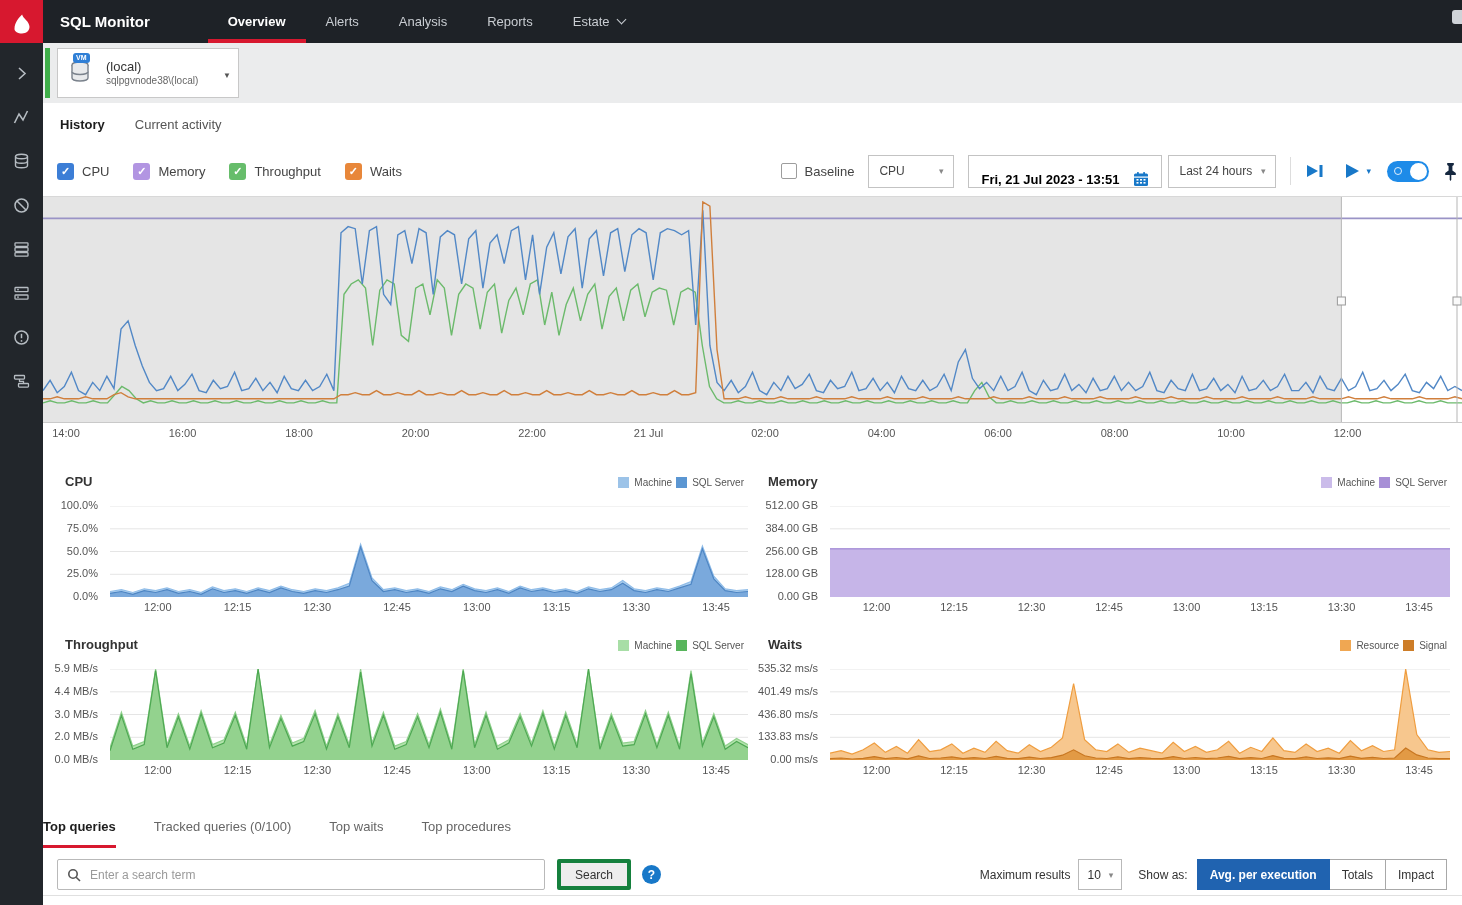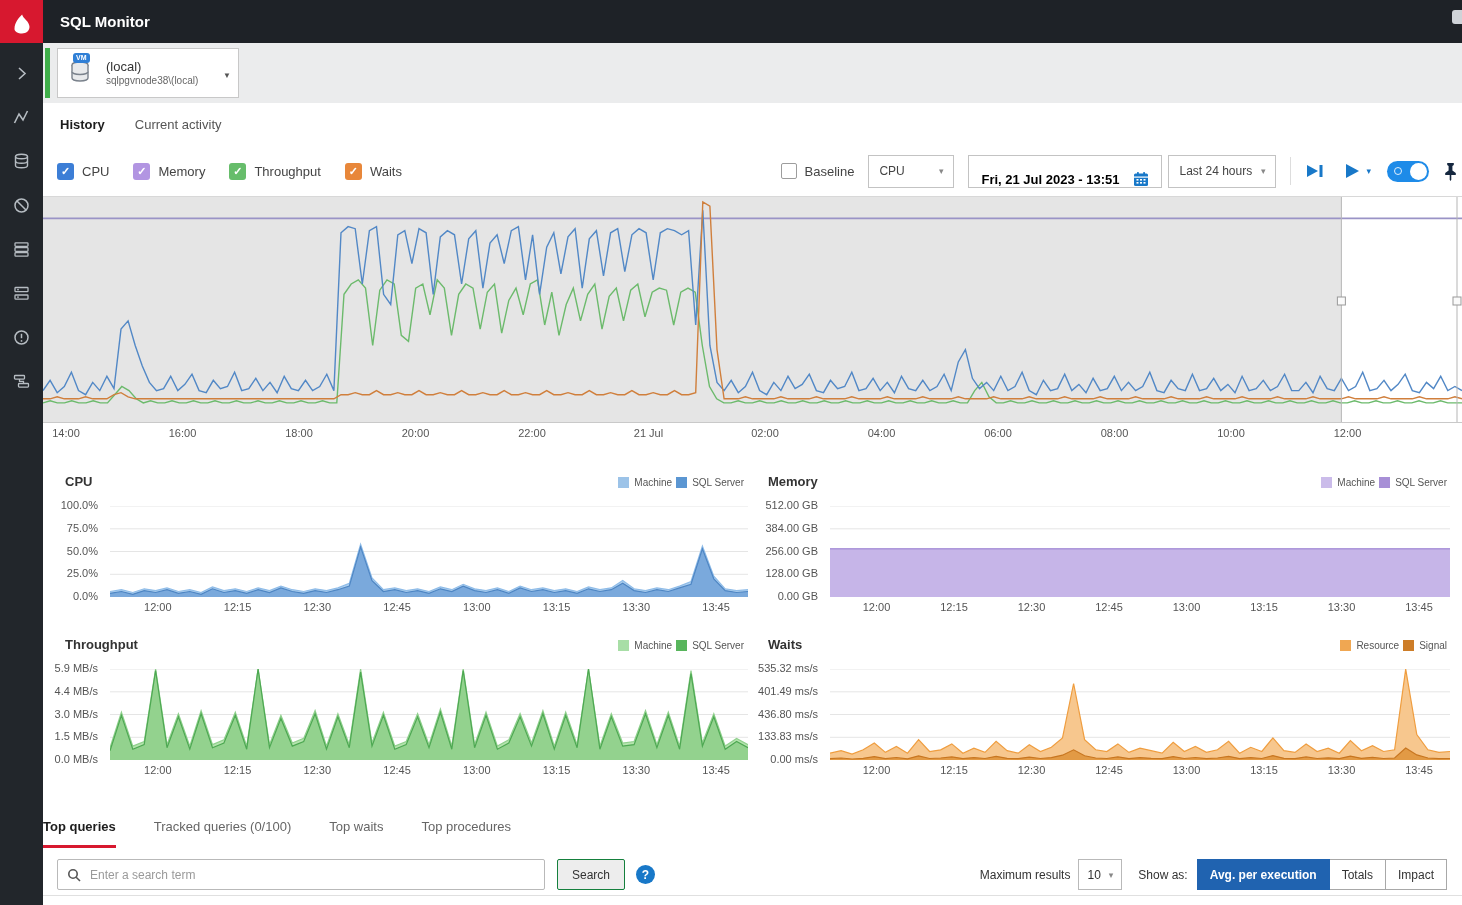--- a/index.html
+++ b/index.html
@@ -80,21 +80,21 @@
   
   .bottom-tabs{position:absolute;left:43px;top:808px;width:1419px;height:40px;display:flex;align-items:stretch;gap:38px;box-sizing:border-box;}
   .btab{font-size:13px;color:#666;display:flex;align-items:center;cursor:pointer;border-bottom:3px solid transparent;white-space:nowrap;}
   .btab.active{color:#1d1d1d;font-weight:bold;border-bottom-color:#d7182f;}
 
   
   .search-row{position:absolute;left:43px;top:854px;width:1419px;height:42px;display:flex;align-items:center;padding-left:14px;box-sizing:border-box;border-bottom:1px solid #e0e0e0;background:#fff;}
   .search-box{width:488px;height:31px;border:1px solid #b9b9b9;border-radius:2px;display:flex;align-items:center;padding:0 9px;gap:7px;box-sizing:border-box;}
   .search-box input{border:none;outline:none;flex:1;font-size:12px;color:#333;font-family:"Liberation Sans",sans-serif;}
   .search-box input::placeholder{color:#9a9a9a;}
-  .btn{height:31px;padding:0 14px;background:#ededed;border:1px solid #15803d;border-radius:2px;font-size:12px;color:#333;margin-left:12px;cursor:pointer;font-family:"Liberation Sans",sans-serif;}
+  .btn{height:31px;padding:0 14px;background:#ededed;border:4px solid #15803d;border-radius:2px;font-size:12px;color:#333;margin-left:12px;cursor:pointer;font-family:"Liberation Sans",sans-serif;}
   .help{width:19px;height:19px;border-radius:50%;background:#1878c8;color:#fff;font-size:12px;font-weight:bold;display:flex;align-items:center;justify-content:center;margin-left:11px;cursor:pointer;}
   .sr-right{margin-left:auto;display:flex;align-items:center;padding-right:15px;}
   .sr-label{font-size:12px;color:#333;white-space:nowrap;}
   .mini-select{border:1px solid #b9b9b9;height:29px;display:flex;align-items:center;padding:0 8px;font-size:12px;color:#333;margin:0 16px 0 8px;cursor:pointer;}
   .mini-select .caret{margin-left:8px;color:#888;font-size:9px;}
   .mode-group{display:flex;margin-left:10px;}
   .mode-btn{height:31px;padding:0 12px;font-size:12px;display:flex;align-items:center;background:#fff;border:1px solid #a8a8a8;color:#333;cursor:pointer;margin-left:-1px;white-space:nowrap;}
   .mode-btn.active{background:#2063b0;border-color:#2063b0;color:#fff;font-weight:bold;z-index:1;}
 </style>
 </head>
@@ -102,20 +102,38 @@
 
 <div class="app">
 
   <header class="topnav">
     <div class="logo">
       <svg width="24" height="24" viewBox="0 0 24 24">
           <path d="M4.5 19c0-7 4.8-11.6 7.6-14.6 1 4.1 7.4 6.8 7.4 12.4 0 4.2-3.4 6.7-7.5 6.7S4.5 21.4 4.5 19z" fill="#fff"></path>
         </svg>
     </div>
     <div class="brand">SQL Monitor</div>
+    <nav class="nav-items">
+      <div class="nav-item active">
+          <span>Overview</span>
+        </div>
+      <div class="nav-item">
+          <span>Alerts</span>
+        </div>
+      <div class="nav-item">
+          <span>Analysis</span>
+        </div>
+      <div class="nav-item">
+          <span>Reports</span>
+        </div>
+      <div class="nav-item">
+          <span>Estate</span>
+          <span class="chev"></span>
+        </div>
+    </nav>
     <div class="nav-cut"></div>
   </header>
 
   <aside class="sidebar">
     <span class="side-icon">
         <svg width="19" height="19" viewBox="0 0 19 19" fill="none" stroke="#b6bcc2" stroke-width="1.6">
           <path d="M7 4l6 5.5L7 15"></path>
         </svg>
       </span>
     <span class="side-icon">
@@ -387,21 +405,21 @@
         </span>
       <span class="litem">
           <span class="sw" style="background: rgb(88, 181, 92);"></span>
           <span>SQL Server</span>
         </span>
     </div>
     <div class="ylabels">
         <div class="ytick" style="top: 27px;">5.9 MB/s</div>
         <div class="ytick" style="top: 49.75px;">4.4 MB/s</div>
         <div class="ytick" style="top: 72.5px;">3.0 MB/s</div>
-        <div class="ytick" style="top: 95.25px;">1.5 MB/s</div>
+        <div class="ytick" style="top: 95.25px;">2.0 MB/s</div>
         <div class="ytick" style="top: 118px;">0.0 MB/s</div>
       </div>
     <svg class="plot" viewBox="0 0 638 91" preserveAspectRatio="none">
         <line x1="0" x2="638" y1="0.0" y2="0.0" stroke="#e5e5e5" stroke-width="1"></line>
         <line x1="0" x2="638" y1="22.8" y2="22.8" stroke="#e5e5e5" stroke-width="1"></line>
         <line x1="0" x2="638" y1="45.5" y2="45.5" stroke="#e5e5e5" stroke-width="1"></line>
         <line x1="0" x2="638" y1="68.3" y2="68.3" stroke="#e5e5e5" stroke-width="1"></line>
         <line x1="0" x2="638" y1="91.0" y2="91.0" stroke="#c8c8c8" stroke-width="1"></line>
         <polygon points="0,91 0.0,78.7 11.4,43.2 22.8,77.1 34.2,72.5 45.6,0.0 57.0,75.6 68.4,44.7 79.8,77.1 91.1,41.6 102.5,75.6 113.9,70.9 125.3,43.2 136.7,77.1 148.1,0.0 159.5,75.6 170.9,46.3 182.3,74.0 193.7,69.4 205.1,41.6 216.5,77.1 227.9,44.7 239.3,75.6 250.6,0.0 262.0,74.0 273.4,43.2 284.8,77.1 296.2,72.5 307.6,44.7 319.0,75.6 330.4,40.1 341.8,77.1 353.2,0.0 364.6,75.6 376.0,43.2 387.4,77.1 398.8,70.9 410.1,44.7 421.5,74.0 432.9,41.6 444.3,77.1 455.7,43.2 467.1,75.6 478.5,0.0 489.9,77.1 501.3,44.7 512.7,74.0 524.1,72.5 535.5,41.6 546.9,75.6 558.3,43.2 569.6,77.1 581.0,1.5 592.4,74.0 603.8,44.7 615.2,77.1 626.6,69.4 638.0,75.6 638,91" fill="#b5e4ae"></polygon>
         <polyline points="0.0,78.7 11.4,43.2 22.8,77.1 34.2,72.5 45.6,0.0 57.0,75.6 68.4,44.7 79.8,77.1 91.1,41.6 102.5,75.6 113.9,70.9 125.3,43.2 136.7,77.1 148.1,0.0 159.5,75.6 170.9,46.3 182.3,74.0 193.7,69.4 205.1,41.6 216.5,77.1 227.9,44.7 239.3,75.6 250.6,0.0 262.0,74.0 273.4,43.2 284.8,77.1 296.2,72.5 307.6,44.7 319.0,75.6 330.4,40.1 341.8,77.1 353.2,0.0 364.6,75.6 376.0,43.2 387.4,77.1 398.8,70.9 410.1,44.7 421.5,74.0 432.9,41.6 444.3,77.1 455.7,43.2 467.1,75.6 478.5,0.0 489.9,77.1 501.3,44.7 512.7,74.0 524.1,72.5 535.5,41.6 546.9,75.6 558.3,43.2 569.6,77.1 581.0,1.5 592.4,74.0 603.8,44.7 615.2,77.1 626.6,69.4 638.0,75.6" fill="none" stroke="#90d08d" stroke-width="1.2"></polyline>

